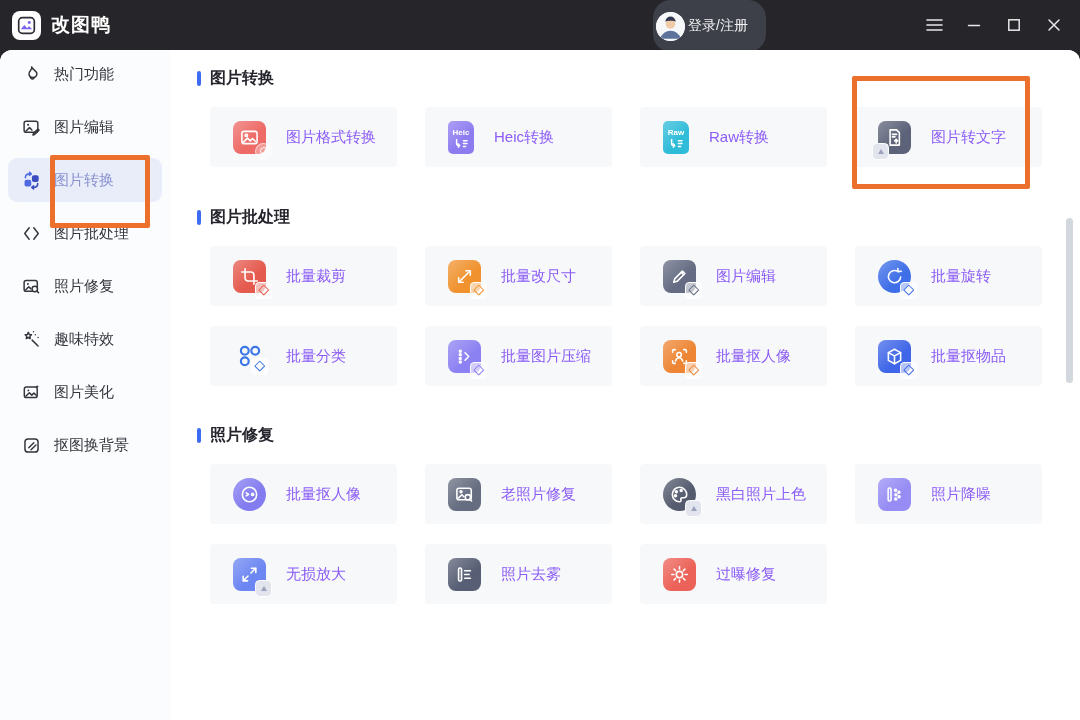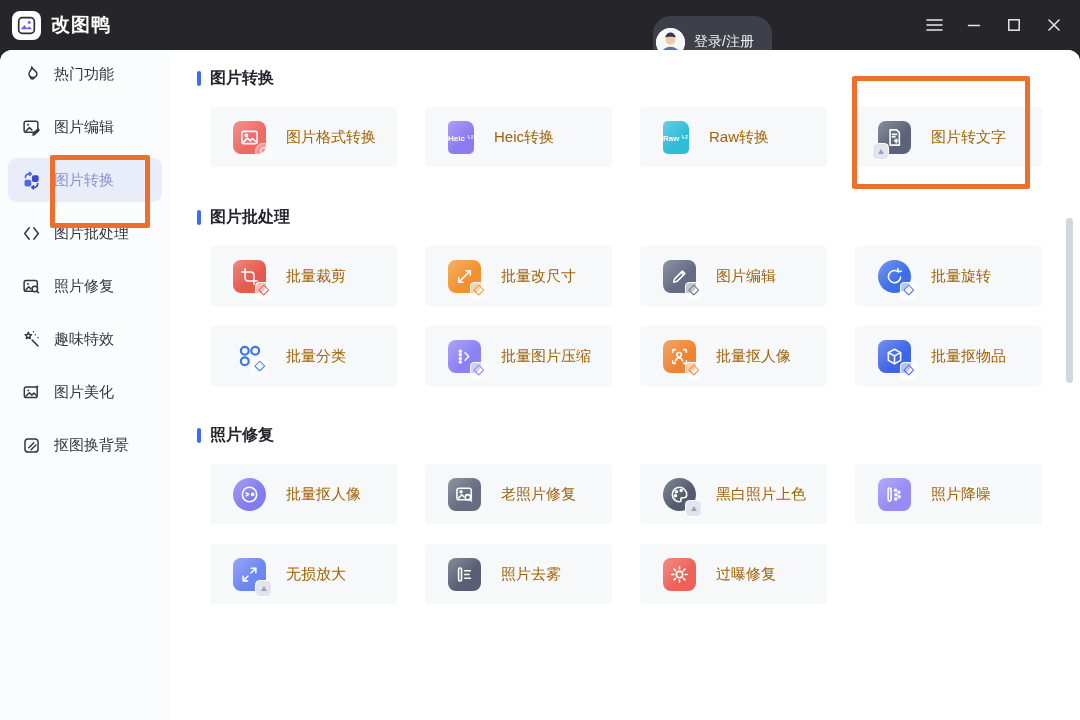--- a/index.html
+++ b/index.html
@@ -4,21 +4,21 @@
 <style>
   html,body{margin:0;padding:0;width:1080px;height:720px;overflow:hidden;
     font-family:"Liberation Sans","DejaVu Sans",sans-serif;}
   .app{position:relative;width:1080px;height:720px;background:#26262a;}
 
   
   .titlebar{position:relative;height:50px;display:flex;}
   .tb-left{display:flex;align-items:center;gap:10px;padding-left:12px;}
   .logo{width:29px;height:29px;background:#fff;border-radius:8px;display:flex;align-items:center;justify-content:center;}
   .app-title{color:#fff;font-size:19px;font-weight:700;letter-spacing:1px;}
-  .login-pill{position:absolute;left:653px;top:16px;height:52px;display:flex;align-items:center;gap:9px;
+  .login-pill{position:absolute;left:653px;top:0;height:52px;display:flex;align-items:center;gap:3px;
     background:#3d4049;border-radius:18px;padding:0 18px 0 3px;cursor:pointer;}
   .avatar{width:29px;height:29px;border-radius:50%;overflow:hidden;background:#fff;flex:0 0 auto;}
   .login-label{color:#f2f2f4;font-size:14px;}
   .win-controls{position:absolute;right:6px;top:0;height:50px;display:flex;}
   .wbtn{width:40px;height:50px;display:flex;align-items:center;justify-content:center;cursor:pointer;color:#e8e8ea;}
 
   
   .body-wrap{position:relative;height:670px;background:#fff;border-radius:12px 12px 0 0;display:flex;overflow:hidden;}
   .sidebar{width:170px;background:#fbfcfe;padding-top:2px;box-sizing:border-box;flex:0 0 auto;}
   .side-item{display:flex;align-items:center;height:44px;margin:0 8px 9px 8px;border-radius:9px;
@@ -30,28 +30,28 @@
 
   .main{flex:1;position:relative;padding:19px 0 0 27px;box-sizing:border-box;background:#fff;}
   .sec-head{display:flex;align-items:center;gap:9px;height:18px;}
   .sec-bar{width:4px;height:15px;border-radius:2px;}
   .sec-title{font-size:16px;font-weight:700;color:#24242c;}
   .grid{display:grid;grid-template-columns:repeat(4,187px);column-gap:28px;row-gap:20px;margin:20px 0 0 13px;}
   .mt41{margin-top:41px;} .mt40{margin-top:40px;}
 
   .card{height:60px;border-radius:4px;background:#f7f8fa;display:flex;align-items:center;
     padding-left:23px;gap:20px;box-sizing:border-box;cursor:pointer;}
-  .lbl{font-size:15px;color:#a16207;}
+  .lbl{font-size:15px;color:#8b5cf6;}
 
   .tile{position:relative;width:33px;height:33px;border-radius:8px;display:flex;align-items:center;
     justify-content:center;background:var(--c);flex:0 0 auto;}
   .tile::after{content:"";position:absolute;inset:0;border-radius:inherit;
     background:linear-gradient(135deg,rgba(255,255,255,.28),rgba(255,255,255,0) 60%);}
   .tile-bare{background:transparent;} .tile-bare::after{display:none;}
-  .tile-doc{width:26px;height:33px;border-radius:5px 8px 5px 5px;flex-direction:row;gap:2px;}
+  .tile-doc{width:26px;height:33px;border-radius:5px 8px 5px 5px;flex-direction:column;gap:2px;}
   .tile-round{border-radius:50%;}
   .doc-t{position:relative;z-index:1;font-size:8px;font-weight:700;color:#fff;line-height:1;margin-top:4px;}
   .g{position:relative;z-index:1;width:19px;height:19px;stroke:#fff;fill:none;stroke-width:1.5;
     stroke-linecap:round;stroke-linejoin:round;}
   .doc-g{width:15px;height:11px;}
   .tile-bare .g{stroke:var(--c);}
 
   .chip{position:absolute;right:-6px;bottom:-6px;width:15px;height:15px;border-radius:4.5px;z-index:2;
     background:rgba(255,255,255,.62);border:1px solid rgba(255,255,255,.95);
     display:flex;align-items:center;justify-content:center;}

